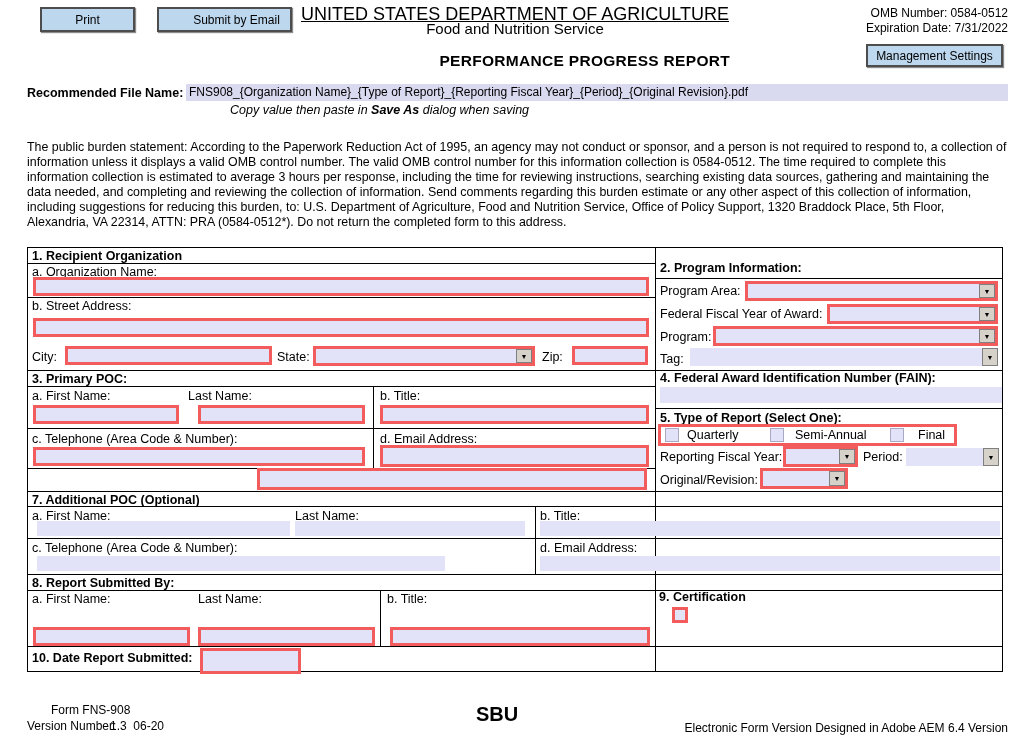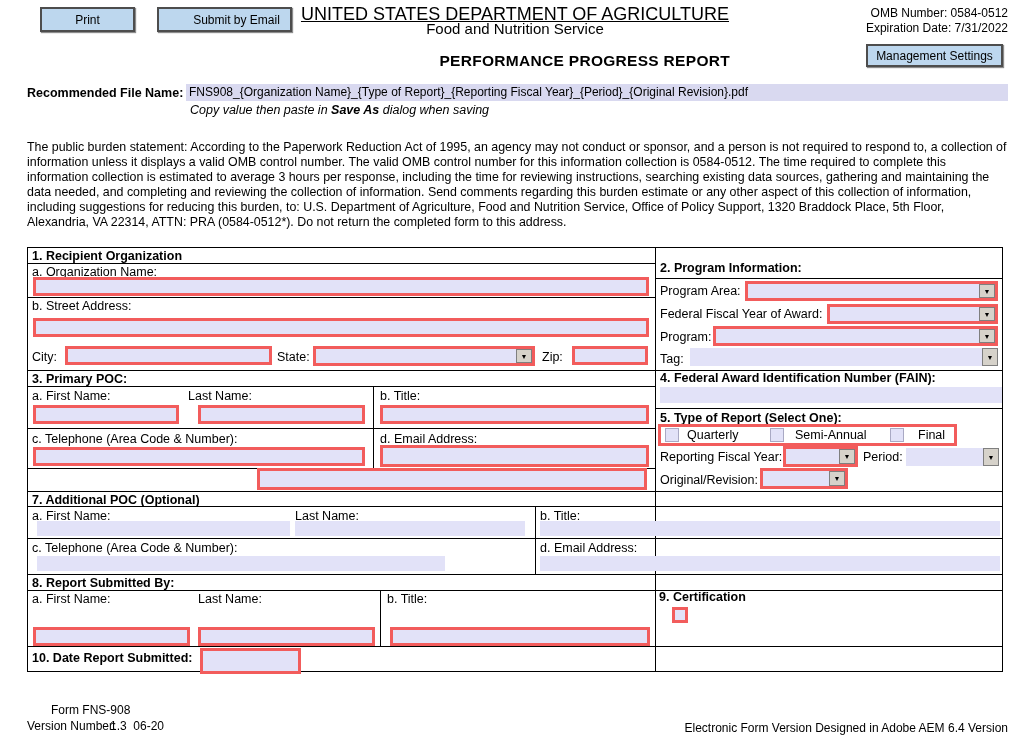--- a/index.html
+++ b/index.html
@@ -3,21 +3,21 @@
 <meta charset="utf-8">
 <style>
   html,body { margin:0; padding:0; background:#fff; }
   #page {
     position:relative; width:1027px; height:741px; background:#ffffff;
     font-family:"Liberation Sans", sans-serif; color:#000; overflow:hidden;
   }
   .abs { position:absolute; }
   .lbl { position:absolute; font-size:12.5px; white-space:nowrap; }
   .b { font-weight:bold; }
-  .i { font-style:italic; }
+  .i { font-style:italic;margin-left:40px; }
   .btn {
     position:absolute; background:#bdd7ee; border:2px solid #4d4d4d;
     box-shadow:1px 1px 1px rgba(0,0,0,0.45);
     font-size:12px; display:flex; align-items:center; justify-content:center;
     box-sizing:border-box; cursor:pointer;
   }
   .field { position:absolute; background:#e2e2f8; box-sizing:border-box; }
   .req { border:3px solid #f25c5c; }
   .sel { display:flex; align-items:stretch; }
   .sel .spacer { flex:1; }
@@ -176,15 +176,16 @@
 
   <div class="lbl b" style="left:659px; top:590px;">9. Certification</div>
   <div class="cb req" style="left:672px; top:607px; width:16px; height:16px; border-width:3px; border-color:#f25c5c;"></div>
 
   <div class="lbl b" style="left:32px; top:651px;">10. Date Report Submitted:</div>
   <div class="field req" style="left:200px; top:648px; width:101px; height:26px;"></div>
 
   <div class="lbl" style="left:27px; top:703px; font-size:12px;margin-left:24px;">Form FNS-908</div>
   <div class="lbl" style="left:27px; top:719px; font-size:12px;">Version Number:</div>
   <div class="lbl" style="left:110px; top:719px; font-size:12px; white-space:pre;">1.3  06-20</div>
+  <div class="lbl b" style="left:377px; top:703px; width:240px; text-align:center; font-size:20px;">SBU</div>
   <div class="lbl" style="left:600px; top:721px; width:408px; text-align:right; font-size:12px;">Electronic Form Version Designed in Adobe AEM 6.4 Version</div>
 
 </div>
 
 </body></html>

